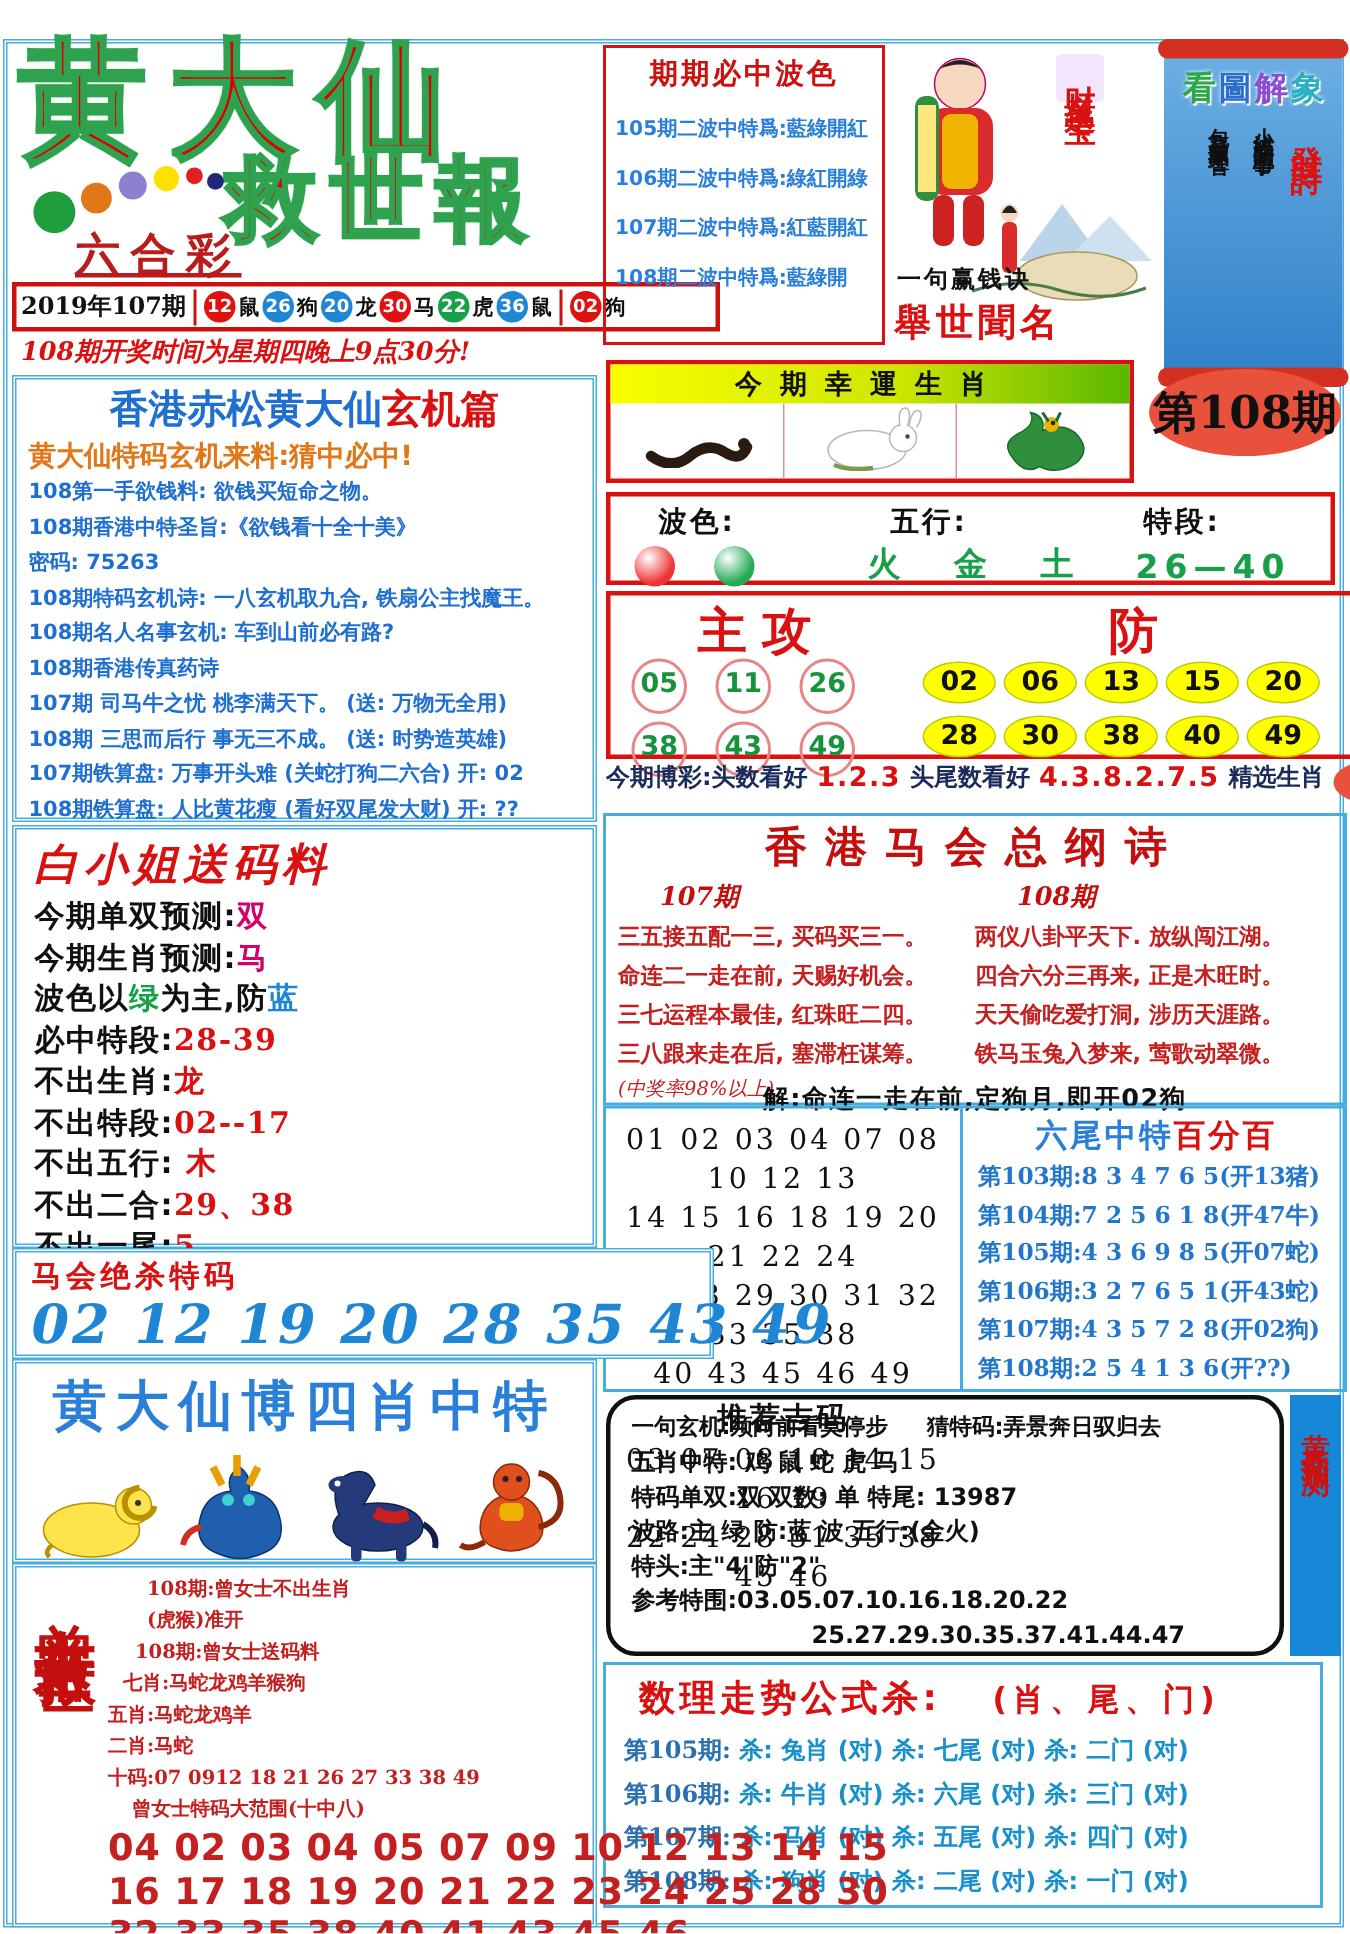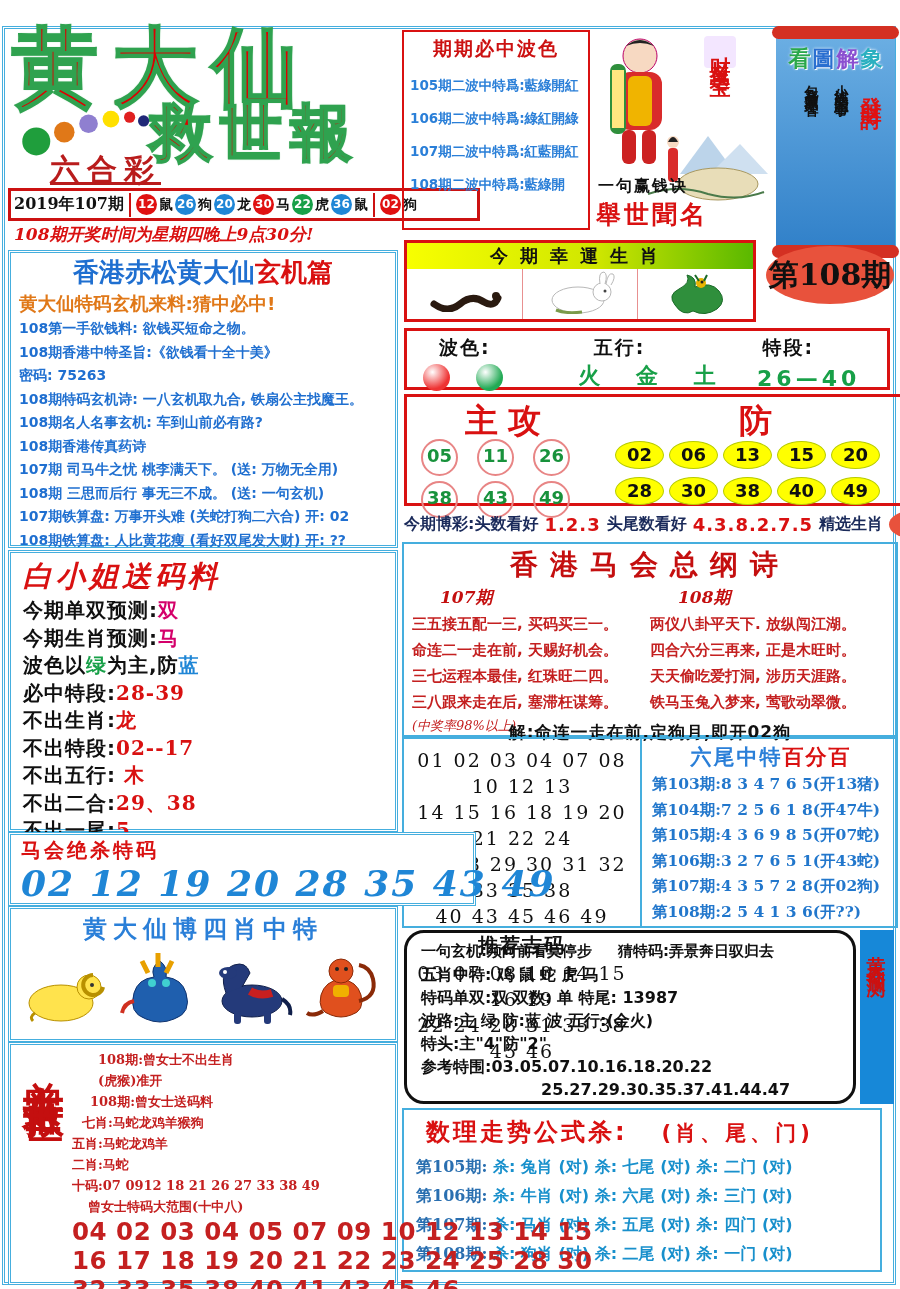--- a/index.html
+++ b/index.html
@@ -80,21 +80,21 @@
   .atk-title{position:absolute;left:58px;top:2px;color:#d91111;font-weight:bold;font-size:33px;letter-spacing:10px;}
   .def-title{position:absolute;left:332px;top:2px;color:#d91111;font-weight:bold;font-size:33px;}
   .atk-grid{position:absolute;left:14px;top:42px;display:grid;grid-template-columns:repeat(3,56px);grid-row-gap:5px;}
   .cnum{width:33px;height:33px;border:2px solid #e88585;border-radius:50%;color:#18923c;
         font-weight:bold;font-size:18px;line-height:30px;text-align:center;}
   .def-grid{position:absolute;left:208px;top:44px;display:grid;grid-template-columns:repeat(5,54px);grid-row-gap:8px;}
   .onum{width:47px;height:26px;background:#ffff00;border:1px solid #b8cc00;border-radius:50%;
         color:#101010;font-weight:bold;font-size:18px;line-height:25px;text-align:center;}
 
   
-  .bocai{left:404px;top:508px;width:492px;height:32px;display:flex;align-items:center;gap:6px;white-space:nowrap;}
+  .bocai{left:404px;top:508px;width:492px;height:32px;display:flex;align-items:flex-start;gap:6px;white-space:nowrap;}
   .bc-t{color:#1a2a5a;font-weight:bold;font-size:16px;}
   .bc-v{color:#d91111;font-weight:bold;font-size:18px;letter-spacing:1px;}
   .bc-badge{width:44px;height:27px;background:#e8523c;border-radius:50%;color:#101010;
         font-weight:bold;font-style:italic;font-size:19px;text-align:center;line-height:26px;flex:none;}
 
   
   .zg{left:402px;top:542px;width:496px;height:195px;border:2px solid #45aede;padding:2px 8px;}
   .zg-title{text-align:center;color:#c40f0f;font-family:"DejaVu Serif",serif;font-weight:bold;
         font-size:28px;letter-spacing:12px;}
   .zg-cols{display:flex;margin-top:2px;}
@@ -148,21 +148,21 @@
   .bx-row{font-weight:bold;font-size:20px;line-height:27.5px;color:#101010;letter-spacing:1px;white-space:nowrap;}
   .mag{color:#d4006a}.grn{color:#18a048}.blu{color:#1f86d6}
   .redv{color:#d91111;font-family:"DejaVu Serif",serif;}
 
   .juesha{left:8px;top:832px;width:468px;height:74px;padding:2px 10px;}
   .js-title{color:#d91111;font-weight:bold;font-size:20px;letter-spacing:3px;}
   .js-nums{color:#1f86d6;font-family:"DejaVu Serif",serif;font-style:italic;font-weight:bold;
         font-size:36px;line-height:1.1;letter-spacing:2px;white-space:nowrap;}
 
   .sixiao{left:8px;top:906px;width:390px;height:136px;padding:4px 8px;}
-  .sx-title{text-align:center;color:#2a7fd8;font-weight:bold;font-size:24px;letter-spacing:6px;}
+  .sx-title{text-align:center;color:#2a7fd8;font-weight:bold;font-size:36px;letter-spacing:6px;}
   .sx-row{display:flex;justify-content:space-around;align-items:flex-end;margin-top:4px;}
 
   .zeng{left:8px;top:1042px;width:390px;height:243px;display:flex;padding:4px 2px 0 6px;}
   .z-left{width:66px;}
   .z-vtitle{writing-mode:vertical-rl;text-orientation:upright;color:#c40f0f;
         font-family:"DejaVu Serif",serif;font-weight:bold;font-size:41px;letter-spacing:5px;}
   .z-right{flex:1;color:#c42020;}
   .z-line{font-family:"DejaVu Serif",serif;font-weight:bold;font-size:13px;
         line-height:21px;white-space:nowrap;}
   .z-big{font-weight:bold;font-size:24.5px;line-height:29px;white-space:nowrap;letter-spacing:0.5px;}
@@ -433,21 +433,21 @@
       <span class="xj-blue">香港赤松黄大仙</span><span class="xj-red">玄机篇</span>
     </div>
     <div class="xj-intro">黄大仙特码玄机来料:猜中必中!</div>
     <div class="xj-line">108第一手欲钱料: 欲钱买短命之物。</div>
     <div class="xj-line">108期香港中特圣旨:《欲钱看十全十美》</div>
     <div class="xj-line">密码: 75263</div>
     <div class="xj-line">108期特码玄机诗: 一八玄机取九合, 铁扇公主找魔王。</div>
     <div class="xj-line">108期名人名事玄机: 车到山前必有路?</div>
     <div class="xj-line">108期香港传真药诗</div>
     <div class="xj-line">107期 司马牛之忧 桃李满天下。 (送: 万物无全用)</div>
-    <div class="xj-line">108期 三思而后行 事无三不成。 (送: 一句玄机)</div>
+    <div class="xj-line">108期 三思而后行 事无三不成。 (送: 时势造英雄)</div>
     <div class="xj-line">107期铁算盘: 万事开头难 (关蛇打狗二六合) 开: 02</div>
     <div class="xj-line">108期铁算盘: 人比黄花瘦 (看好双尾发大财) 开: ??</div>
   </div>
 
   <div class="abs bblue bxj">
     <div class="bx-title">白小姐送码料</div>
     <div class="bx-row">
       <span>今期单双预测:</span><span class="mag">双</span>
     </div>
     <div class="bx-row">

